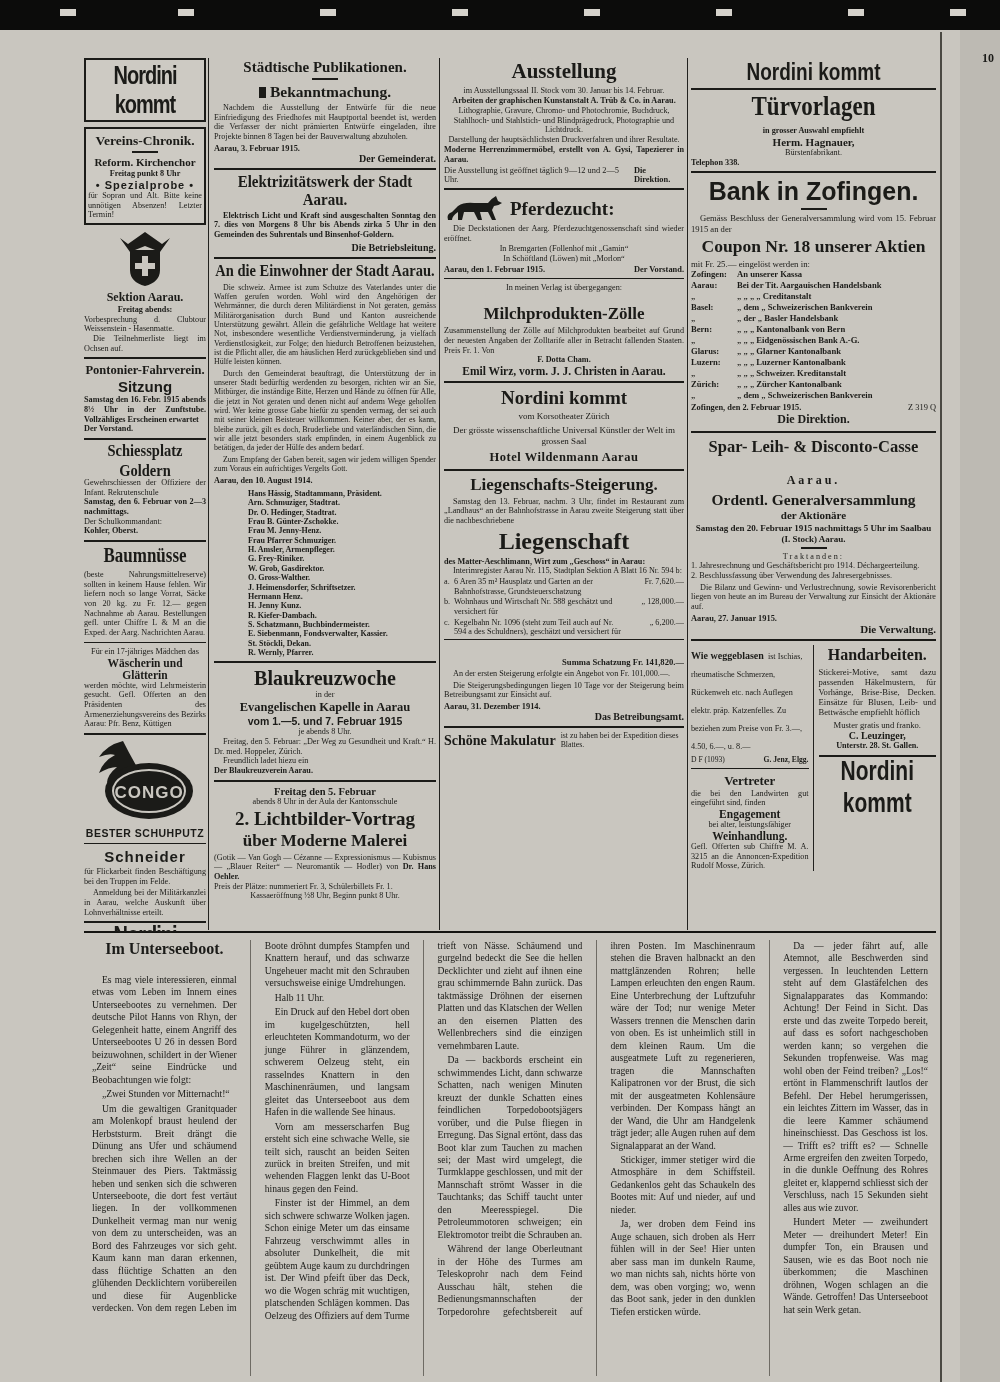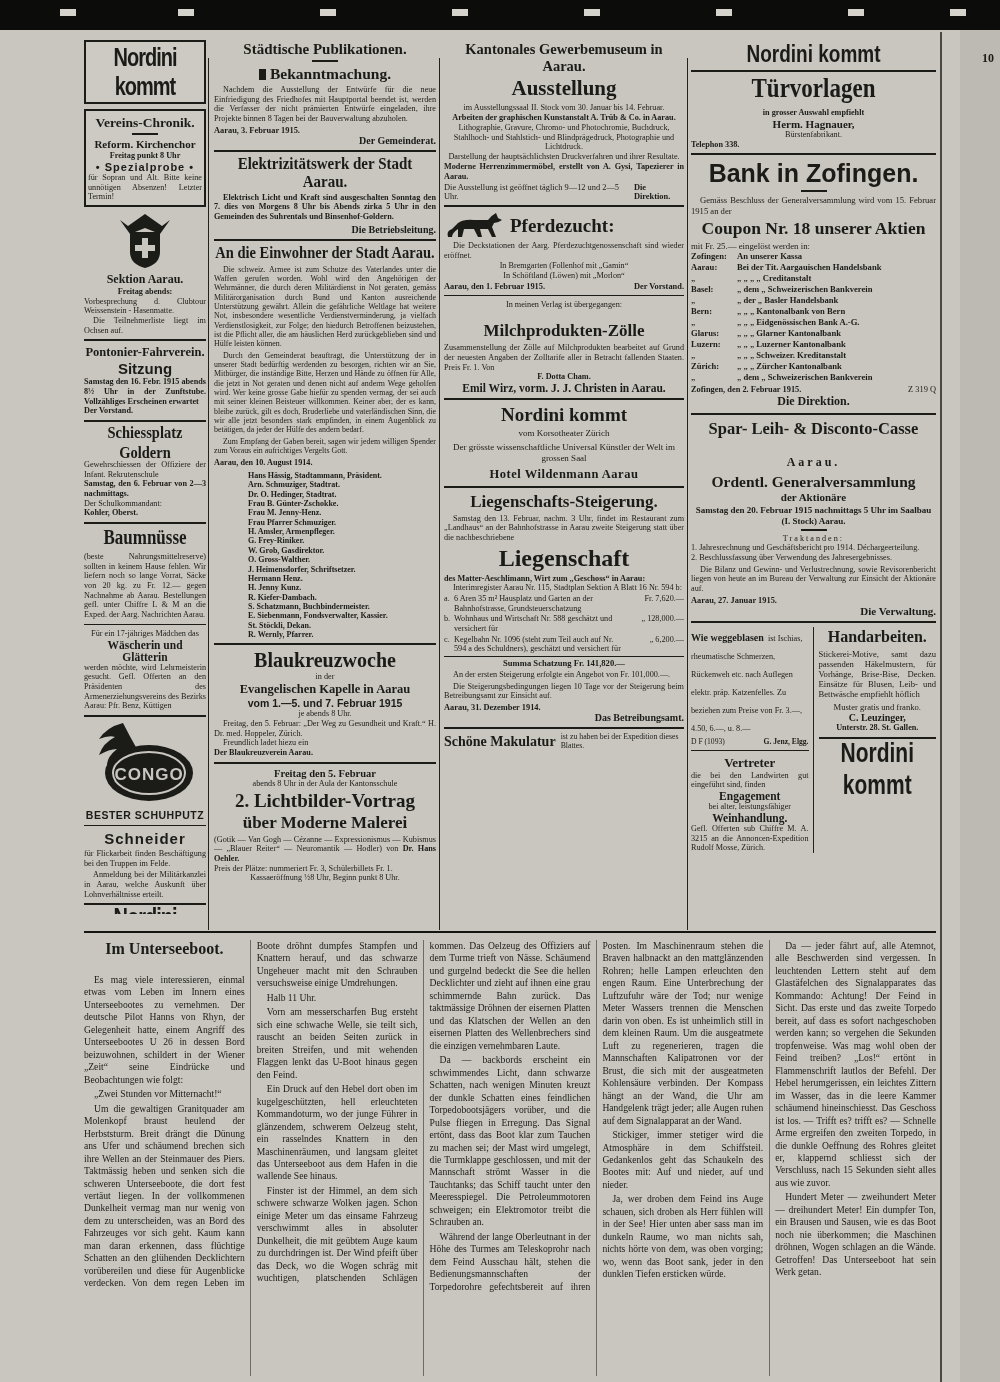--- a/index.html
+++ b/index.html
@@ -6,21 +6,21 @@
   .page{position:relative;width:1000px;height:1382px;background:#c9c6bf;overflow:hidden;
         font-family:"Liberation Serif",serif;color:#1b1b18;}
   
   .topbar{position:absolute;top:0;left:0;width:1000px;height:30px;background:#0c0c0b;}
   .tick{position:absolute;top:9px;width:16px;height:7px;background:#d6d3cc;}
   .edge-line{position:absolute;top:32px;right:58px;width:2px;height:1350px;background:#4a4842;}
   .edge-shade{position:absolute;top:30px;right:0;width:40px;height:1352px;background:#bdbab3;}
   .pagenum{position:absolute;top:51px;right:6px;font-size:12px;font-weight:bold;}
 
   
-  .col{position:absolute;top:40px;height:874px;overflow:hidden;}
+  .col{position:absolute;top:58px;height:874px;overflow:hidden;}
   #c1{left:84px;width:122px;}
   #c2{left:214px;width:222px;}
   #c3{left:444px;width:240px;}
   #c4{left:691px;width:245px;}
   .vrule{position:absolute;top:58px;width:1px;height:872px;background:#22211e;}
   .mainrule{position:absolute;left:84px;top:931px;width:852px;height:2px;background:#151512;}
 
   .b{font-weight:bold;}
   .t-c{text-align:center;}
   .t-r{text-align:right;}
@@ -73,21 +73,21 @@
   .mi-title{font-size:17px;text-align:center;font-weight:bold;margin:11px 0 2px;}
   .mi-pub{font-size:11.5px;text-align:center;font-weight:bold;}
   .no-title{font-size:19px;text-align:center;font-weight:bold;margin:2px 0;}
   .no-hotel{font-size:12.5px;text-align:center;font-weight:bold;letter-spacing:0.5px;}
   .st-title{font-size:17px;text-align:center;font-weight:bold;margin:2px 0;}
   .st-head{font-size:24px;text-align:center;font-weight:bold;margin:2px 0;}
   .st-item{display:flex;font-size:8.2px;line-height:1.18;margin:1px 0;}
   .st-item .k{width:10px;}
   .st-item .t{flex:1;}
   .st-item .v{width:58px;text-align:right;white-space:nowrap;}
-  .st-sum{font-size:8.6px;font-weight:bold;text-align:center;border-top:1px solid #1b1b18;margin-top:2px;padding-top:1px;}
+  .st-sum{font-size:8.6px;font-weight:bold;text-align:right;border-top:1px solid #1b1b18;margin-top:2px;padding-top:17px;}
   .mak-row{display:flex;gap:5px;align-items:center;margin-top:3px;}
   .mak-title{font-size:14px;font-weight:bold;white-space:nowrap;}
   .mak-body{font-size:7.8px;line-height:1.15;}
 
   
   .n4-top{font-family:"Liberation Sans",sans-serif;font-weight:bold;font-size:19px;text-align:center;transform:scaleY(1.25);margin:3px 0 5px;}
   .tv-title{font-size:23px;text-align:center;font-weight:bold;transform:scaleY(1.2);margin:4px 0 6px;}
   .bank-title{font-family:"Liberation Sans",sans-serif;font-size:25px;font-weight:bold;text-align:center;transform:scaleY(1.05);margin:3px 0 2px;}
   .coupon-title{font-size:17.5px;text-align:center;font-weight:bold;margin:2px 0;}
   .cp-row{display:flex;font-size:8.6px;line-height:1.28;font-weight:bold;}
@@ -103,21 +103,21 @@
   .kz-title{font-size:10px;font-weight:bold;}
   .vt-title{font-size:13px;text-align:center;font-weight:bold;}
   .vt-head{font-size:11.5px;text-align:center;font-weight:bold;}
   .ha-title{font-size:16px;text-align:center;font-weight:bold;margin:1px 0 3px;}
   .n4-bottom{font-family:"Liberation Sans",sans-serif;font-weight:bold;font-size:21px;text-align:center;transform:scaleY(1.3);margin:6px 0 0;}
 
   
   .feuilleton{position:absolute;left:84px;top:940px;width:852px;height:436px;
               column-count:5;column-gap:12px;column-rule:1px solid #6e6b64;overflow:hidden;}
   .f-title{font-size:16px;font-weight:bold;text-align:center;margin:0 0 16px;}
-  .f-body p{font-size:9.6px;line-height:1.3;text-align:justify;text-indent:10px;margin:0 0 2px;font-family:Liberation Serif, serif;}
+  .f-body p{font-size:9.6px;line-height:1.3;text-align:justify;text-indent:10px;margin:0 8px 2px;font-family:Liberation Serif, serif;}
 </style>
 </head>
 <body>
 
 <div class="page">
 
   <div class="topbar">
     <span class="tick" style="left:60px"></span>
     <span class="tick" style="left:178px"></span>
     <span class="tick" style="left:320px"></span>
@@ -286,21 +286,20 @@
       <div class="vortrag-t2">über Moderne Malerei</div>
       <div class="sm"><span>(Gotik — Van Gogh — Cézanne — Expressionismus — Kubismus — „Blauer Reiter“ — Neuromantik — Hodler) von</span> <span class="b">Dr. Hans Oehler.</span></div>
       <div class="sm">Preis der Plätze: nummeriert Fr. 3, Schülerbillets Fr. 1.</div>
       <div class="sm-c">Kassaeröffnung ½8 Uhr, Beginn punkt 8 Uhr.</div>
     </div>
   </div>
 
   <div class="col" id="c3">
 
     <div>
-      <div class="gm-title">Kantonales Gewerbemuseum in Aarau.</div>
       <div class="gm-head">Ausstellung</div>
       <div class="sm-c">im Ausstellungssaal II. Stock vom 30. Januar bis 14. Februar.</div>
       <div class="sm-c b">Arbeiten der graphischen Kunstanstalt A. Trüb &amp; Co. in Aarau.</div>
       <div class="sm-c">Lithographie, Gravure, Chromo- und Photochromie, Buchdruck, Stahlhoch- und Stahlstich- und Blindprägedruck, Photographie und Lichtdruck.</div>
       <div class="sm-c">Darstellung der hauptsächlichsten Druckverfahren und ihrer Resultate.</div>
       <div class="sm b">Moderne Herrenzimmermöbel, erstellt von A. Gysi, Tapezierer in Aarau.</div>
       <div class="sigrow">
           <span>Die Ausstellung ist geöffnet täglich 9—12 und 2—5 Uhr.</span>
           <span class="b">Die Direktion.</span>
         </div>
@@ -510,22 +509,22 @@
     </div>
   </div>
 
   <div class="feuilleton">
     <h2 class="f-title">Im Unterseeboot.</h2>
     <div class="f-body">
         <p>Es mag viele interessieren, einmal etwas vom Leben im Innern eines Unterseebootes zu vernehmen. Der deutsche Pilot Hanns von Rhyn, der Gelegenheit hatte, einem Angriff des Unterseebootes U 26 in dessen Bord beizuwohnen, schildert in der Wiener „Zeit“ seine Eindrücke und Beobachtungen wie folgt:</p>
         <p>„Zwei Stunden vor Mitternacht!“</p>
         <p>Um die gewaltigen Granitquader am Molenkopf braust heulend der Herbststurm. Breit drängt die Dünung ans Ufer und schäumend brechen sich ihre Wellen an der Steinmauer des Piers. Taktmässig heben und senken sich die schweren Unterseeboote, die dort fest vertäut liegen. In der vollkommenen Dunkelheit vermag man nur wenig von dem zu unterscheiden, was an Bord des Fahrzeuges vor sich geht. Kaum kann man daran erkennen, dass flüchtige Schatten an den glühenden Decklichtern vorübereilen und diese für Augenblicke verdecken. Von dem regen Leben im Boote dröhnt dumpfes Stampfen und Knattern herauf, und das schwarze Ungeheuer macht mit den Schrauben versuchsweise einige Umdrehungen.</p>
         <p>Halb 11 Uhr.</p>
+        <p>Ein Druck auf den Hebel dort oben im kugelgeschützten, hell erleuchteten Kommandoturm, wo der junge Führer in glänzendem, schwerem Oelzeug steht, ein rasselndes Knattern in den Maschinenräumen, und langsam gleitet das Unterseeboot aus dem Hafen in die wallende See hinaus.</p>
         <p>Vorn am messerscharfen Bug ersteht sich eine schwache Welle, sie teilt sich, rauscht an beiden Seiten zurück in breiten Streifen, und mit wehenden Flaggen lenkt das U-Boot hinaus gegen den Feind.</p>
-        <p>Ein Druck auf den Hebel dort oben im kugelgeschützten, hell erleuchteten Kommandoturm, wo der junge Führer in glänzendem, schwerem Oelzeug steht, ein rasselndes Knattern in den Maschinenräumen, und langsam gleitet das Unterseeboot aus dem Hafen in die wallende See hinaus.</p>
         <p>Finster ist der Himmel, an dem sich schwere schwarze Wolken jagen. Schon einige Meter um das einsame Fahrzeug verschwimmt alles in absoluter Dunkelheit, die mit geübtem Auge kaum zu durchdringen ist. Der Wind pfeift über das Deck, wo die Wogen schräg mit wuchtigen, platschenden Schlägen kommen. Das Oelzeug des Offiziers auf dem Turme trieft von Nässe. Schäumend und gurgelnd bedeckt die See die hellen Decklichter und zieht auf ihnen eine grau schimmernde Bahn zurück. Das taktmässige Dröhnen der eisernen Platten und das Klatschen der Wellen an den eisernen Platten des Wellenbrechers sind die einzigen vernehmbaren Laute.</p>
         <p>Da — backbords erscheint ein schwimmendes Licht, dann schwarze Schatten, nach wenigen Minuten kreuzt der dunkle Schatten eines feindlichen Torpedobootsjägers vorüber, und die Pulse fliegen in Erregung. Das Signal ertönt, dass das Boot klar zum Tauchen zu machen sei; der Mast wird umgelegt, die Turmklappe geschlossen, und mit der Mannschaft strömt Wasser in die Tauchtanks; das Schiff taucht unter den Meeresspiegel. Die Petroleummotoren schweigen; ein Elektromotor treibt die Schrauben an.</p>
         <p>Während der lange Oberleutnant in der Höhe des Turmes am Teleskoprohr nach dem Feind Ausschau hält, stehen die Bedienungsmannschaften der Torpedorohre gefechtsbereit auf ihren Posten. Im Maschinenraum stehen die Braven halbnackt an den mattglänzenden Rohren; helle Lampen erleuchten den engen Raum. Eine Unterbrechung der Luftzufuhr wäre der Tod; nur wenige Meter Wassers trennen die Menschen darin von oben. Es ist unheimlich still in dem kleinen Raum. Um die ausgeatmete Luft zu regenerieren, tragen die Mannschaften Kalipatronen vor der Brust, die sich mit der ausgeatmeten Kohlensäure verbinden. Der Kompass hängt an der Wand, die Uhr am Handgelenk trägt jeder; alle Augen ruhen auf dem Signalapparat an der Wand.</p>
         <p>Stickiger, immer stetiger wird die Atmosphäre in dem Schiffsteil. Gedankenlos geht das Schaukeln des Bootes mit: Auf und nieder, auf und nieder.</p>
         <p>Ja, wer droben dem Feind ins Auge schauen, sich droben als Herr fühlen will in der See! Hier unten aber sass man im dunkeln Raume, wo man nichts sah, nichts hörte von dem, was oben vorging; wo, wenn das Boot sank, jeder in den dunklen Tiefen ersticken würde.</p>
         <p>Da — jeder fährt auf, alle Atemnot, alle Beschwerden sind vergessen. In leuchtenden Lettern steht auf dem Glastäfelchen des Signalapparates das Kommando: Achtung! Der Feind in Sicht. Das erste und das zweite Torpedo bereit, auf dass es sofort nachgeschoben werden kann; so vergehen die Sekunden tropfenweise. Was mag wohl oben der Feind treiben? „Los!“ ertönt in Flammenschrift lautlos der Befehl. Der Hebel herumgerissen, ein leichtes Zittern im Wasser, das in die leere Kammer schäumend hineinschiesst. Das Geschoss ist los. — Trifft es? trifft es? — Schnelle Arme ergreifen den zweiten Torpedo, in die dunkle Oeffnung des Rohres gleitet er, klappernd schliesst sich der Verschluss, nach 15 Sekunden sieht alles aus wie zuvor.</p>
         <p>Hundert Meter — zweihundert Meter — dreihundert Meter! Ein dumpfer Ton, ein Brausen und Sausen, wie es das Boot noch nie überkommen; die Maschinen dröhnen, Wogen schlagen an die Wände. Getroffen! Das Unterseeboot hat sein Werk getan.</p>
       </div>
   </div>
 

